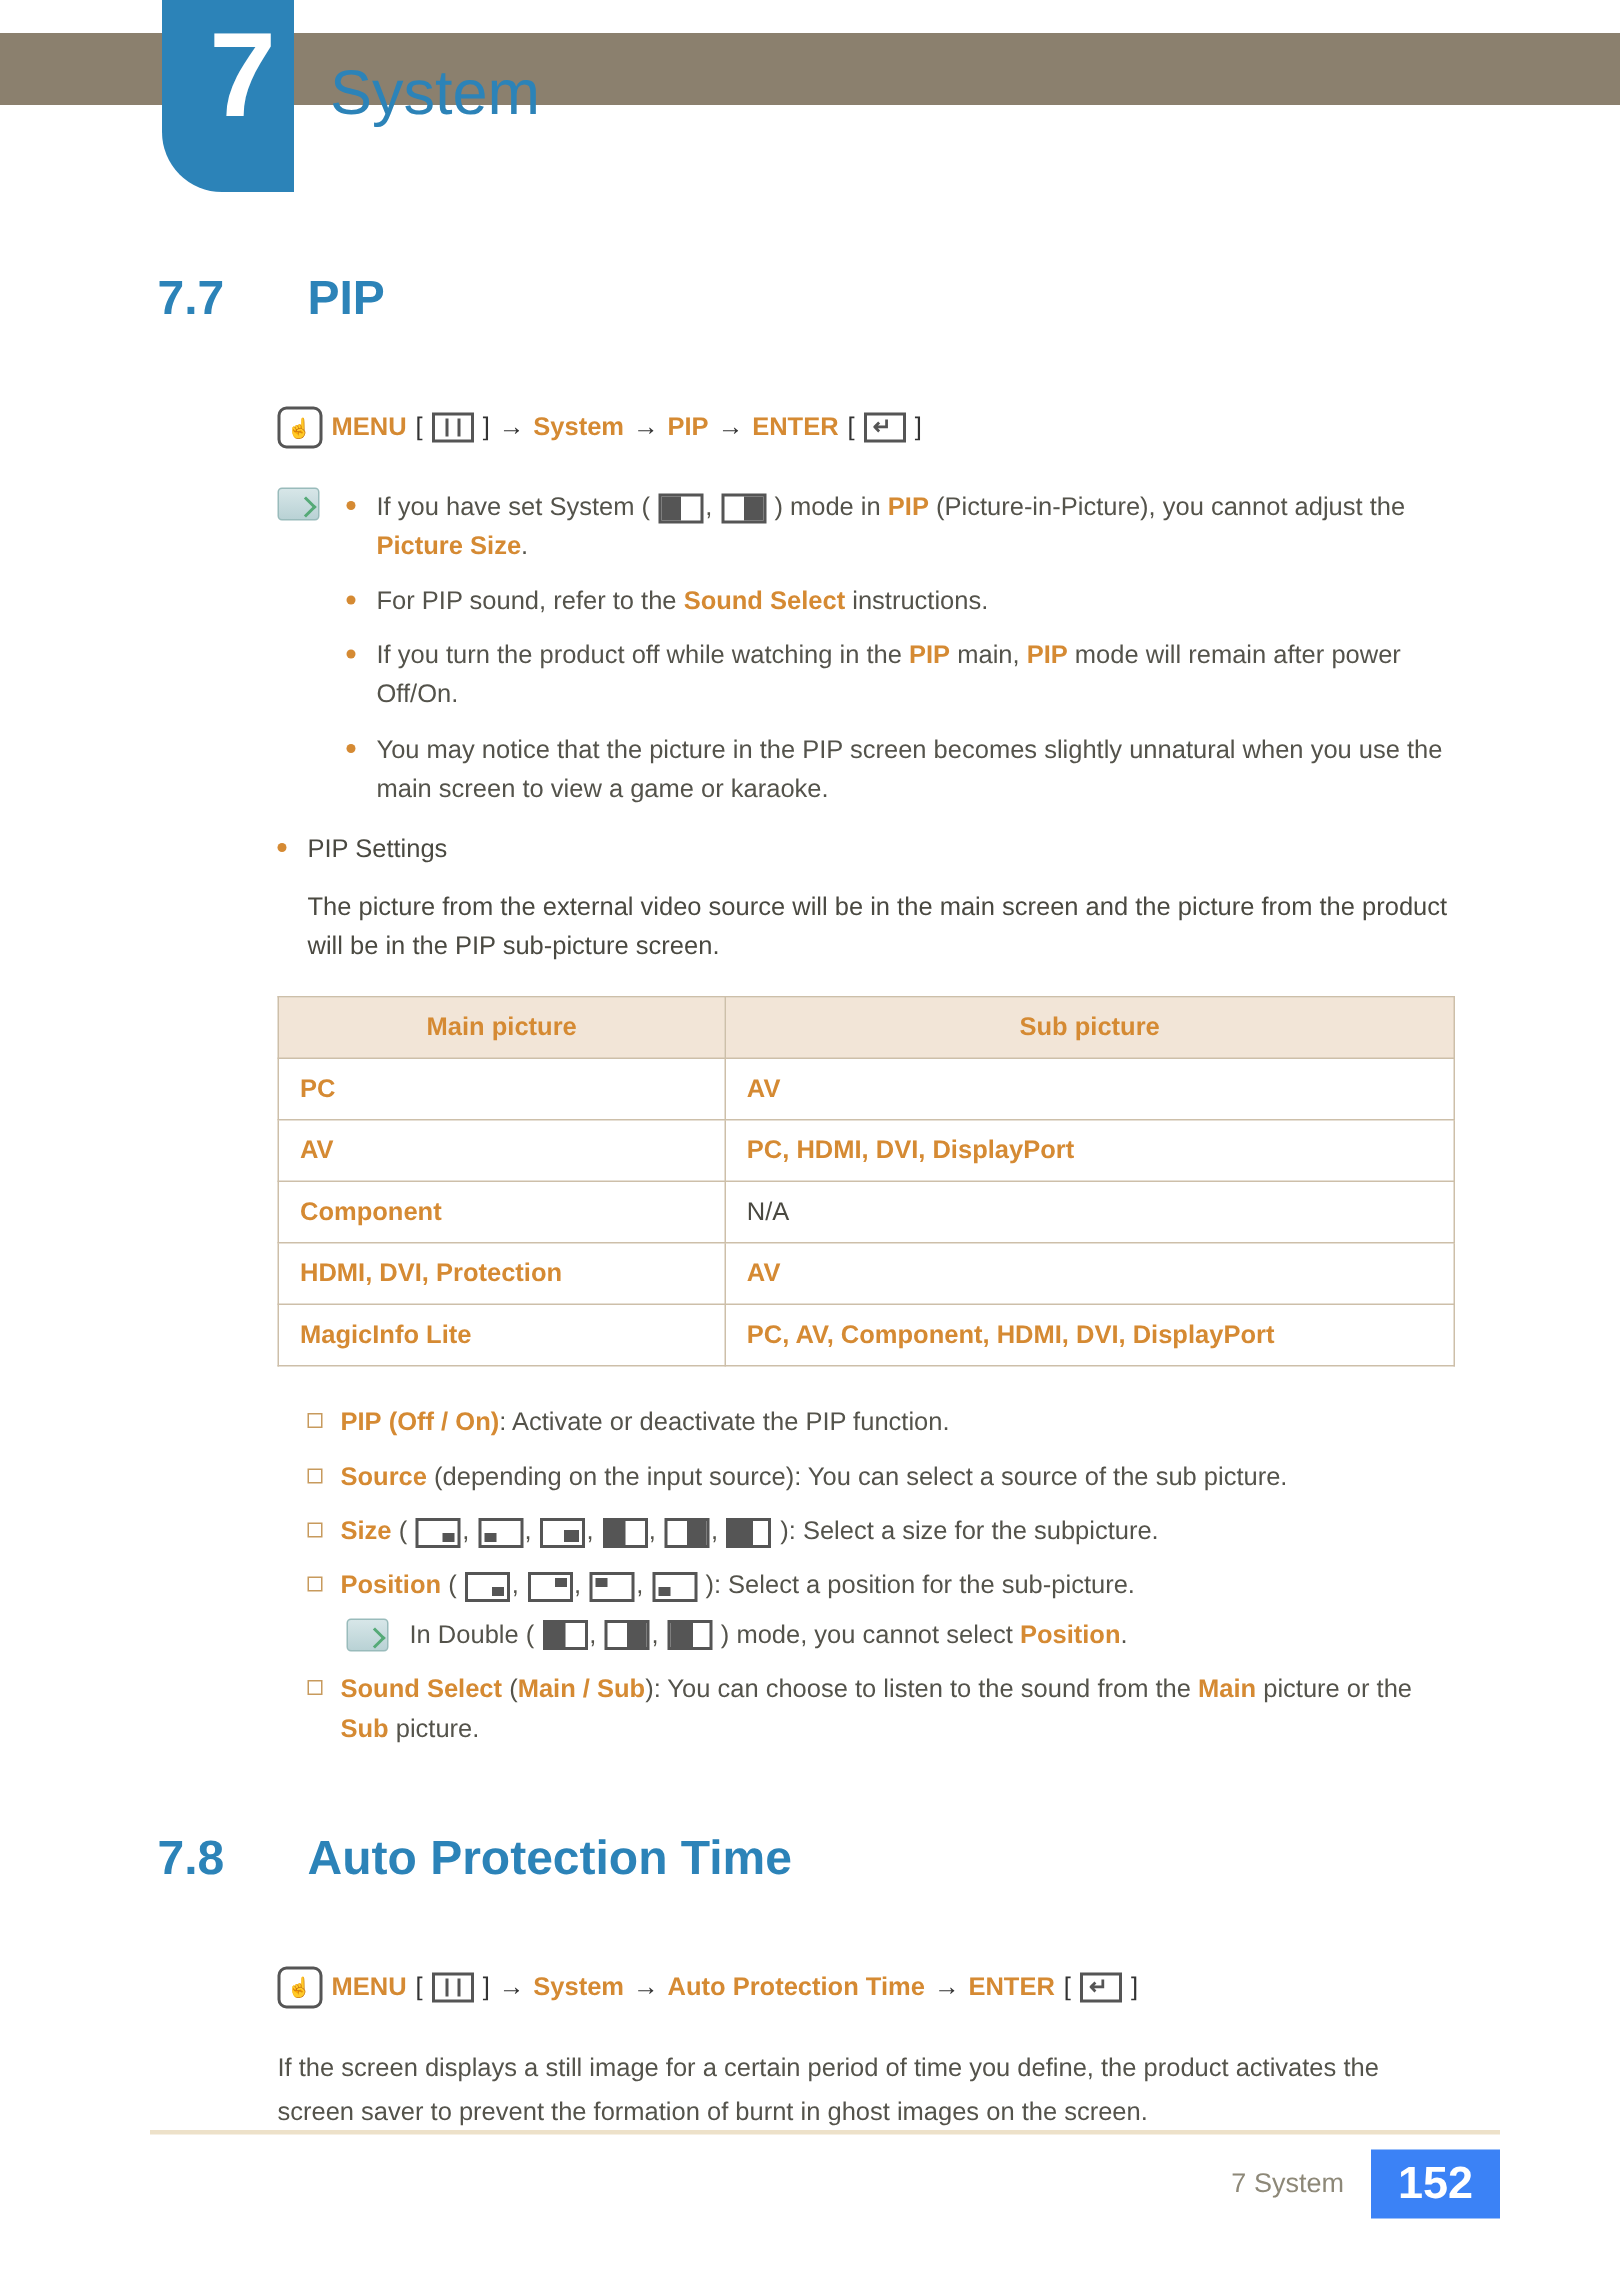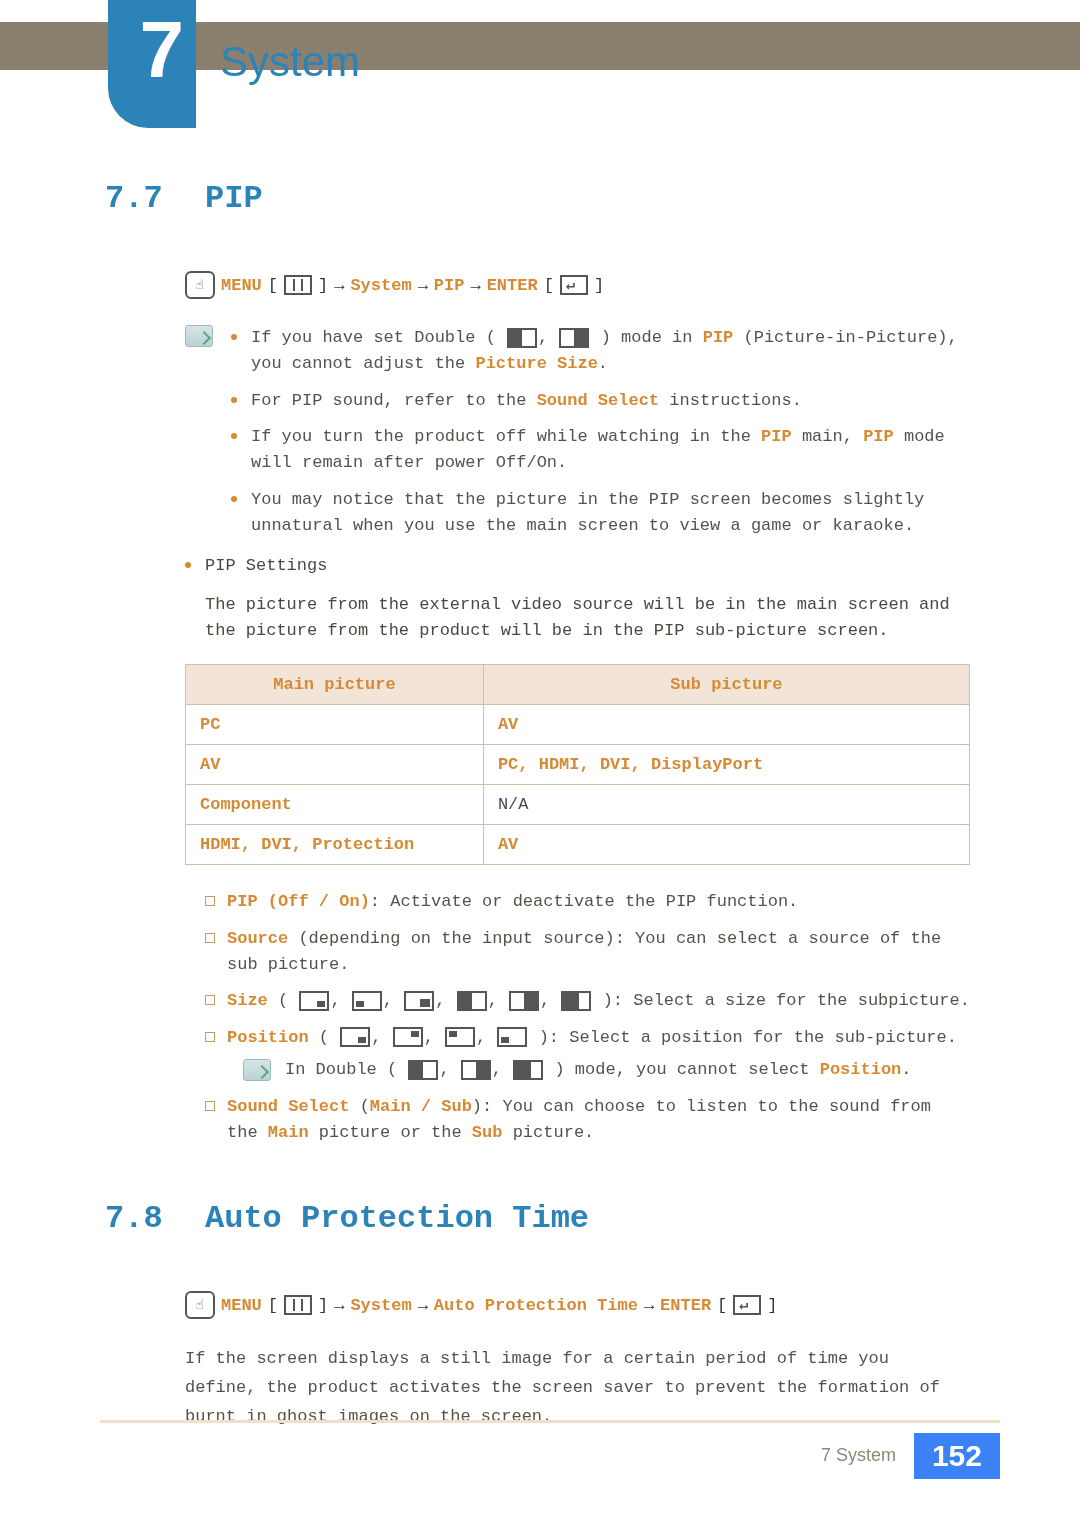--- a/index.html
+++ b/index.html
@@ -27,21 +27,20 @@
     color: #fff; font-size: 80px; font-weight: 700; font-family: Arial, sans-serif;
   }
   .chapter-title {
     position: absolute; left: 220px; top: 38px;
     color: #2c83b8; font-size: 42px; font-weight: 400;
   }
   
   .page {
     position: absolute; top: 170px; left: 0; right: 0; bottom: 0;
     padding: 0 110px 12px 105px;
-    font-family: Liberation Mono, monospace;
   }
   .section { margin-top: 40px; }
   .sec-head { display: flex; align-items: baseline; gap: 30px; margin-bottom: 54px; }
   .sec-num  { color: #2c83b8; font-size: 32px; font-weight: 700; width: 70px; }
   .sec-name { color: #2c83b8; font-size: 32px; font-weight: 700; }
   .indent { margin-left: 80px; }
   
   .nav-path { display: flex; align-items: center; flex-wrap: wrap; gap: 6px; font-size: 17px; font-weight: 700; }
   .nav-path .arrow { color: #333; font-weight: 400; }
   .orange-b { color: #d58a33; font-weight: 700; }
@@ -99,21 +98,21 @@
   .layout-box .f { position: absolute; background: #555; }
   
   .footer {
     position: absolute; bottom: 48px; left: 0; right: 0;
     display: flex; justify-content: flex-end; align-items: stretch; padding-right: 80px;
   }
   .footer .crumb { color: #8d8878; font-size: 18px; padding: 12px 18px; }
   .footer .pnum { background: #3b82f6; color: #fff; font-size: 30px; font-weight: 700; padding: 6px 18px; }
   .footer-line { position: absolute; bottom: 104px; left: 100px; right: 80px; height: 3px; background: #ede1c9; }
   
-  .inline-note { display: flex; align-items: center; gap: 14px; margin: 6px 0 10px 16px; }
+  .inline-note { display: flex; align-items: center; gap: 14px; margin: 6px 0 10px 4px; }
   .inline-note .txt { font-size: 17px; }
 </style>
 </head>
 <body>
 
 <div class="topbar"></div>
 <div class="chapter-tab">
   <span class="num">7</span>
 </div>
 <div class="chapter-title">System</div>
@@ -142,21 +141,21 @@
         <span class="orange-b">ENTER</span>
         <span class="bracket">[</span>
         <span class="enter-icon"></span>
         <span class="bracket">]</span>
       </div>
 
       <div class="note-area">
         <div class="note-icon"></div>
         <ul class="bul" style="flex:1">
           <li>
-            <span>If you have set Double (</span>
+            <span>If you have set System (</span>
             <span class="layout-box"><span class="f" style="left:0;top:0;bottom:0;width:50%"></span></span>,
             <span class="layout-box"><span class="f" style="right:0;top:0;bottom:0;width:50%"></span></span>
             <span>) mode in </span>
             <span class="orange-b">PIP</span>
             <span> (Picture-in-Picture), you cannot adjust the </span>
             <span class="orange-b">Picture Size</span><span>.</span>
           </li>
           <li>
             <span>For PIP sound, refer to the </span><span class="orange-b">Sound Select</span><span> instructions.</span>
           </li>
@@ -194,20 +193,24 @@
               <td class="oc orange-b">AV</td>
               <td class="orange-b">PC, HDMI, DVI, DisplayPort</td>
             </tr>
             <tr>
               <td class="oc orange-b">Component</td>
               <td class="na">N/A</td>
             </tr>
             <tr>
               <td class="oc orange-b">HDMI, DVI, Protection</td>
               <td class="orange-b">AV</td>
+            </tr>
+            <tr>
+              <td class="oc orange-b">MagicInfo Lite</td>
+              <td class="orange-b">PC, AV, Component, HDMI, DVI, DisplayPort</td>
             </tr>
           </tbody>
       </table>
 
       <ul class="sq">
         <li>
           <span class="orange-b">PIP</span>
           <span class="orange-b"> (</span><span class="orange-b">Off / On</span><span class="orange-b">)</span><span>: Activate or deactivate the PIP function.</span>
         </li>
         <li>

